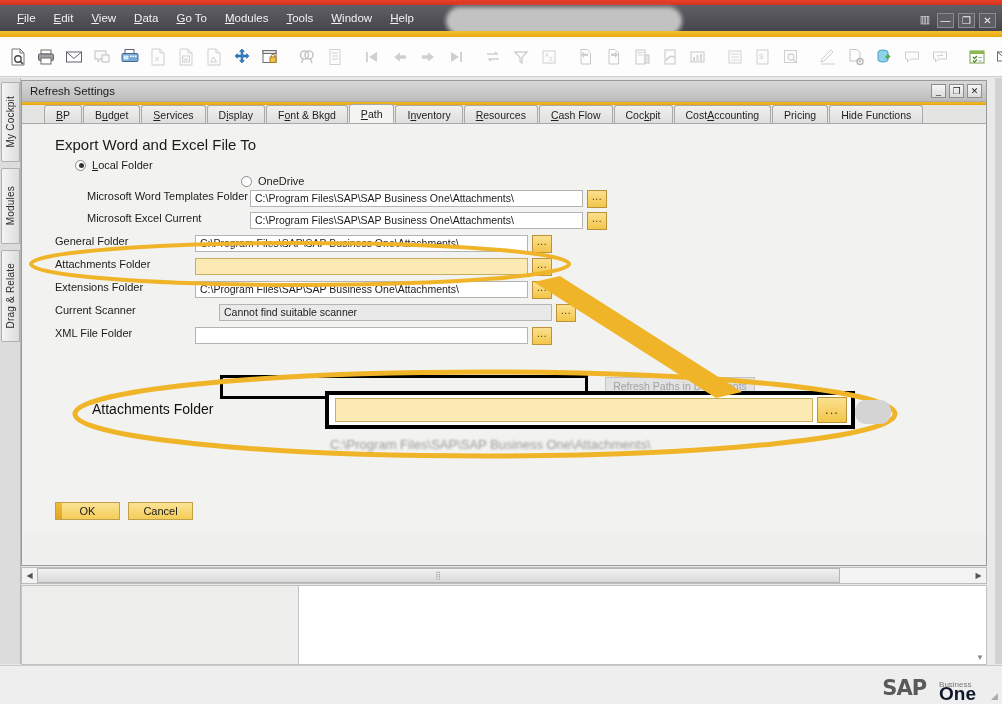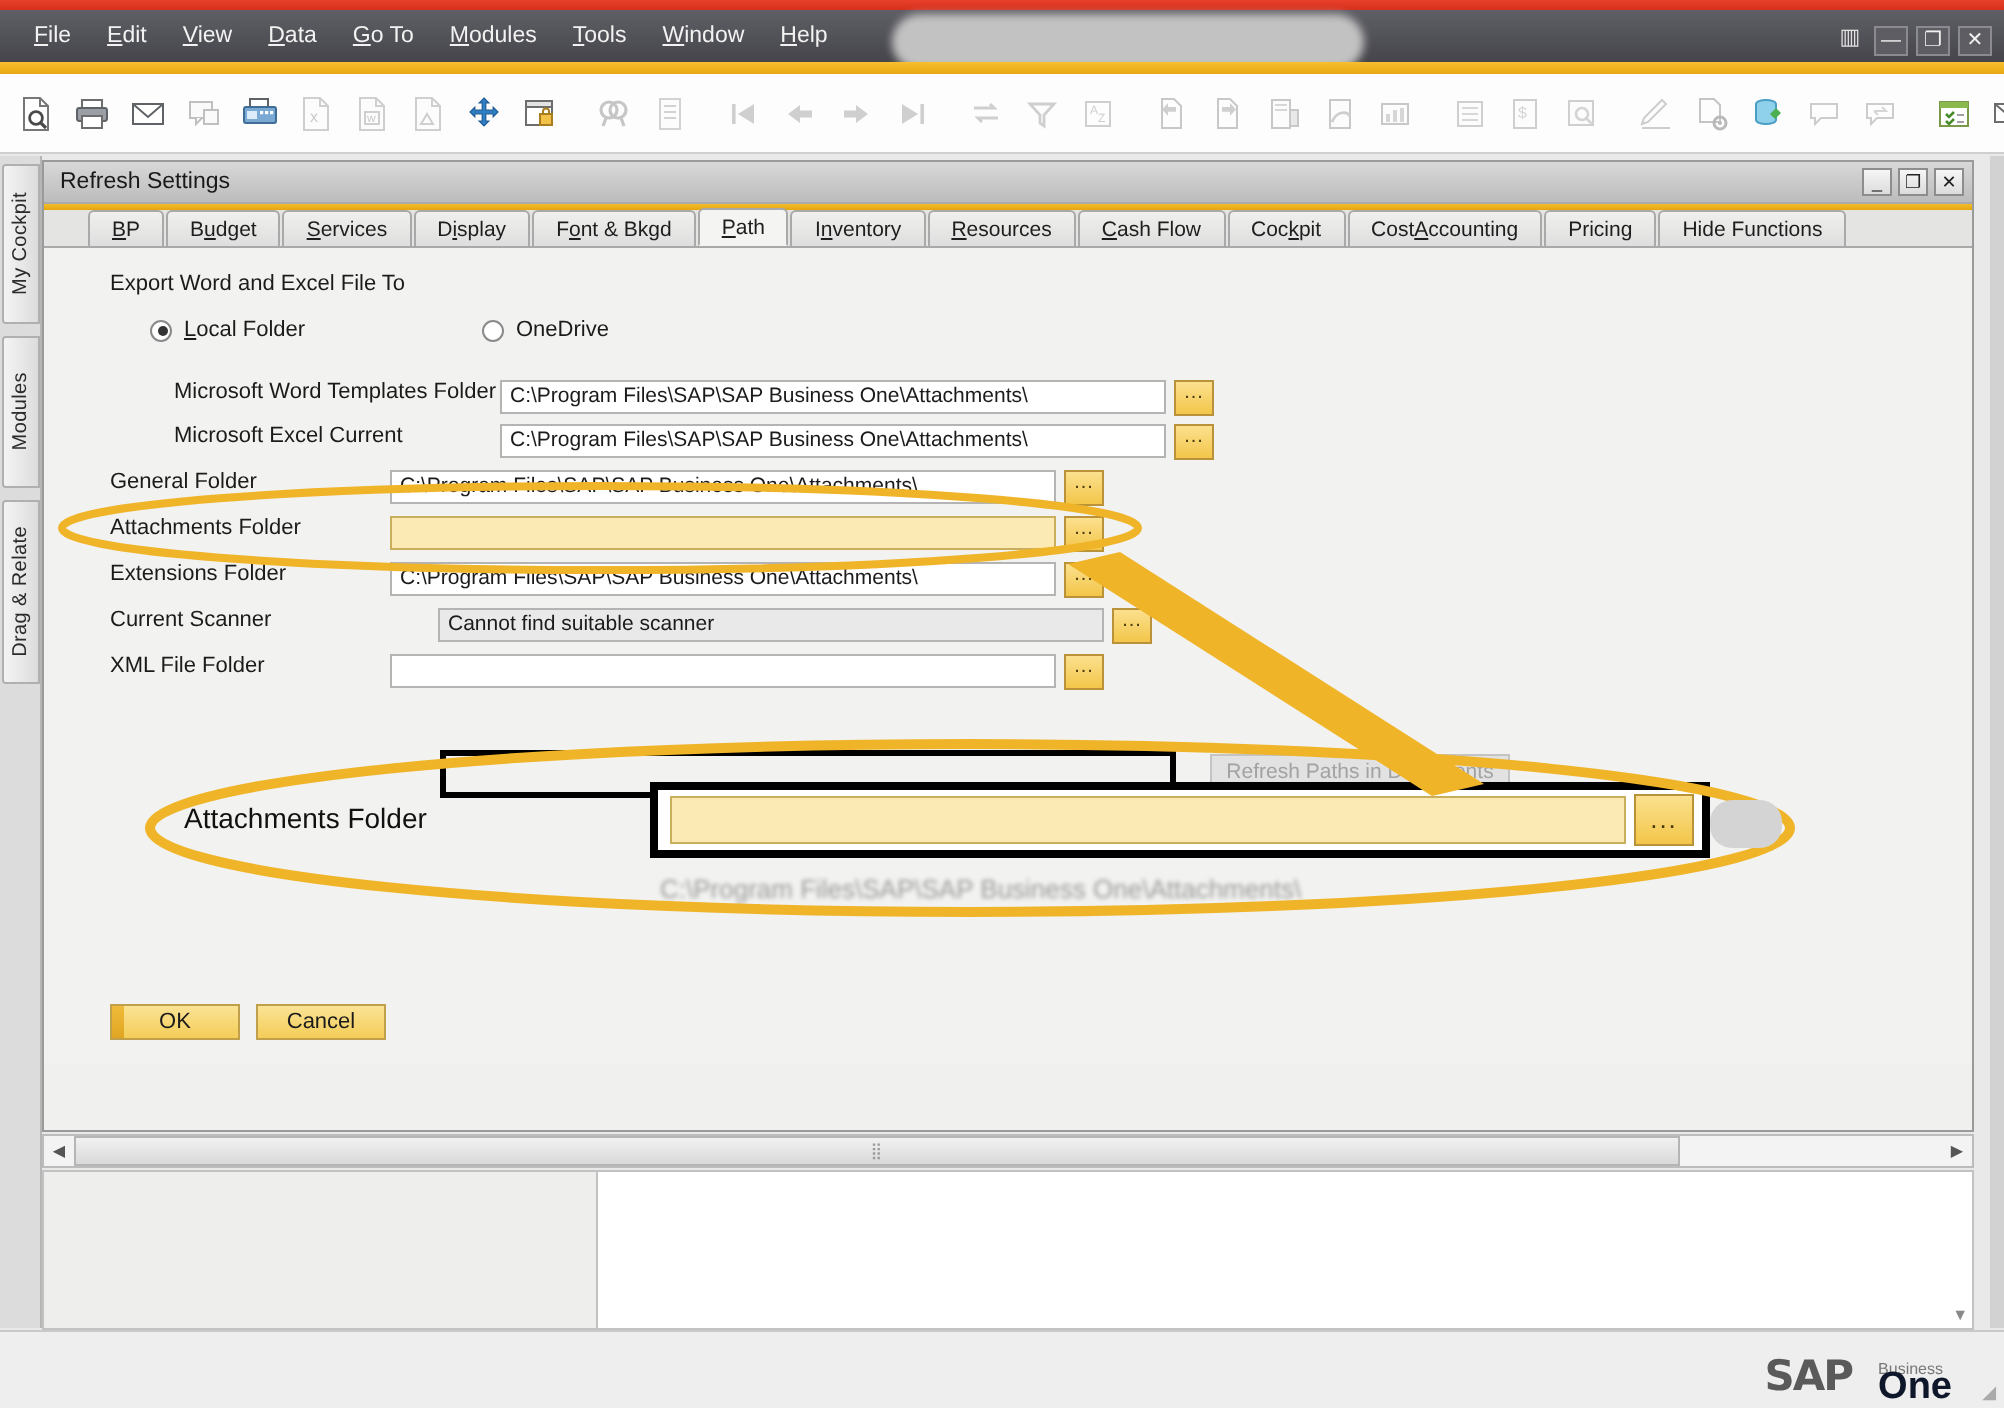--- a/index.html
+++ b/index.html
@@ -194,21 +194,21 @@
   .form-body {
     position: relative;
     height: 408px;
     background: #f2f2f0;
     overflow: hidden;
   }
 
   .section-label {
     position: absolute;
     left: 33px; top: 12px;
-    font-size: 11px; color: #1b1b1b;
+    font-size: 15px; color: #1b1b1b;
   }
 
   .radio-row { position: absolute; left: 53px; top: 35px; }
   .radio {
     display: inline-flex; align-items: center;
     margin-right: 0; cursor: default;
     font-size: 11px; color: #1b1b1b;
   }
   .radio .dot {
     width: 11px; height: 11px;
@@ -218,21 +218,21 @@
     margin-right: 6px;
     position: relative;
     flex: 0 0 auto;
   }
   .radio.checked .dot::after {
     content: "";
     position: absolute; left: 2.5px; top: 2.5px;
     width: 5px; height: 5px;
     border-radius: 50%; background: #333;
   }
-  .radio.r2 { position: absolute; left: 166px; top: 0; white-space: nowrap; }
+  .radio.r2 { position: absolute; left: 166px; top: 16px; white-space: nowrap; }
 
   .field-row {
     position: absolute;
     height: 18px;
     display: flex; align-items: flex-start;
   }
   .field-label {
     font-size: 11px; color: #1b1b1b;
     white-space: nowrap;
   }

